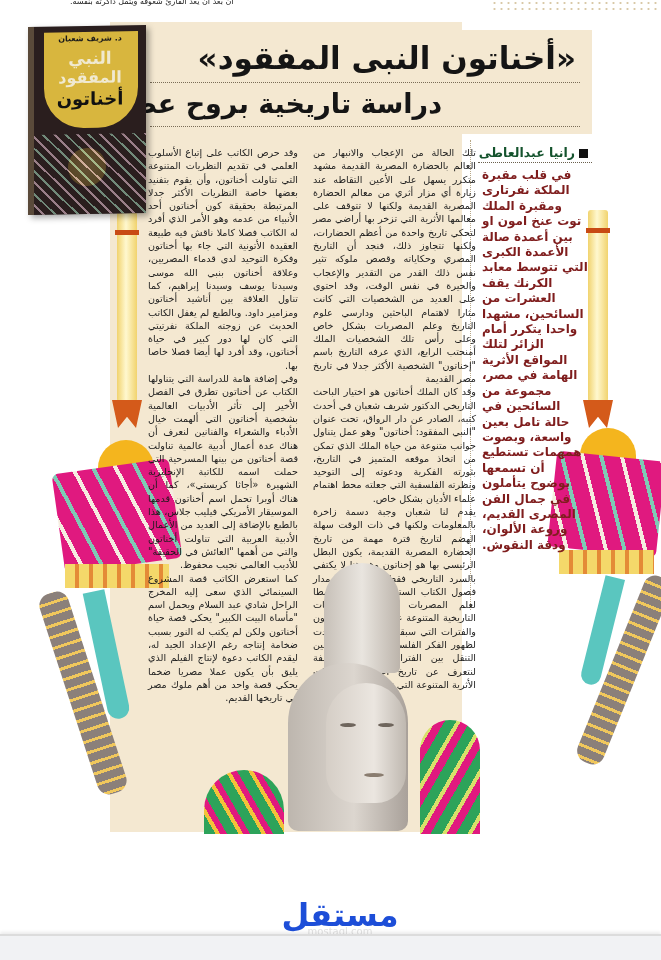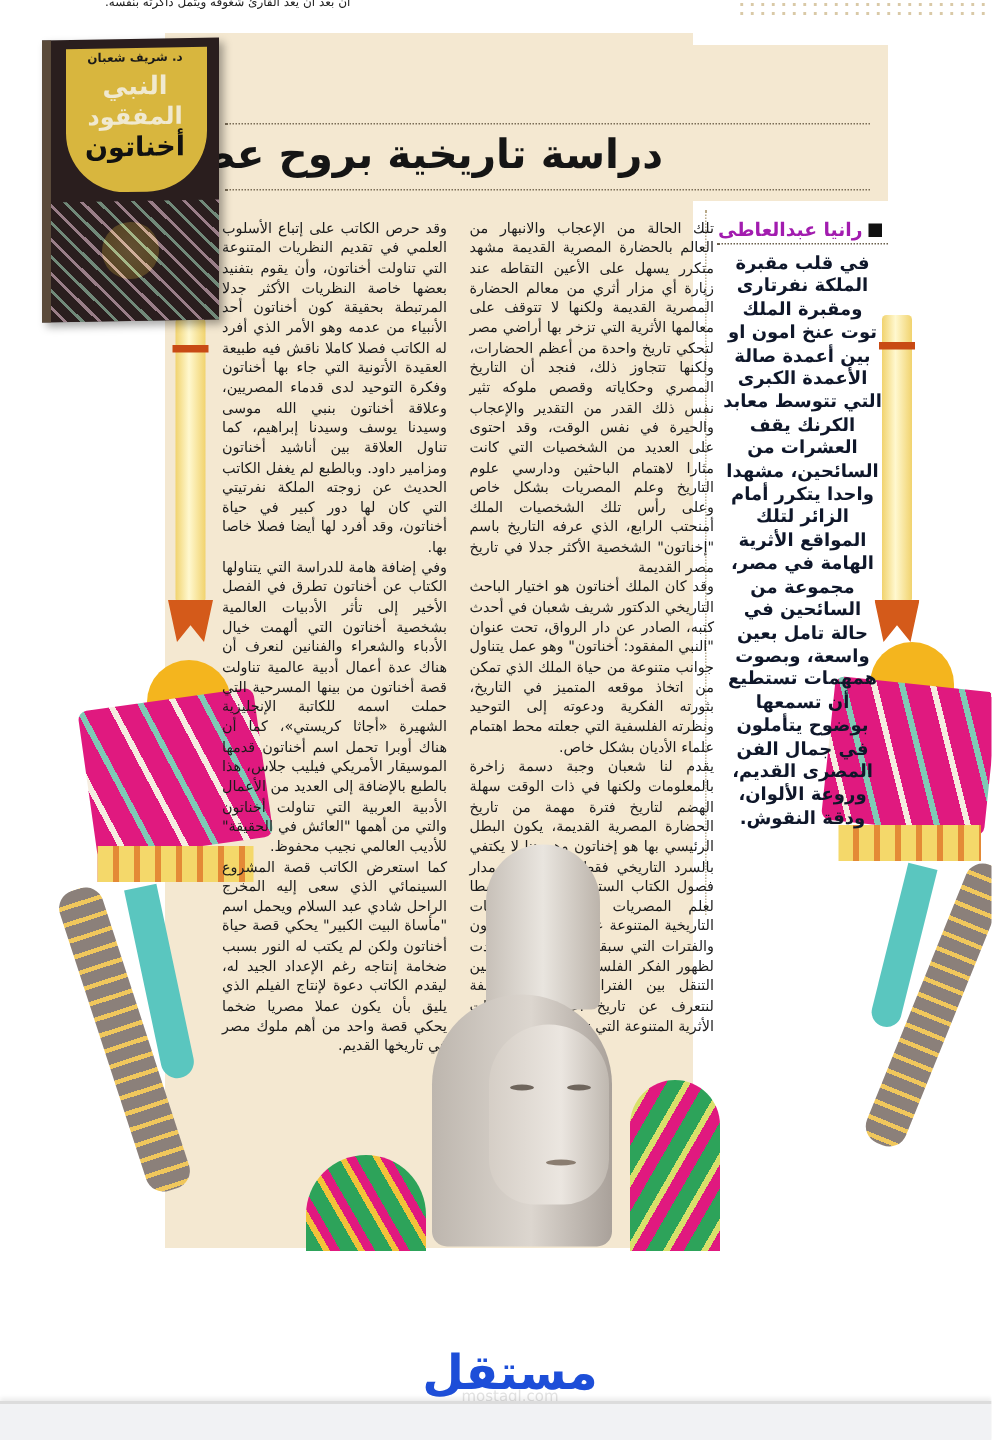--- a/index.html
+++ b/index.html
@@ -28,24 +28,24 @@
   .candle .foot { position:absolute; left:-5px; right:-5px; bottom:-26px; height:28px; background:#d45a1a; clip-path:polygon(0 0,100% 0,80% 100%,50% 60%,20% 100%); }
   .vase { position:absolute; }
   .vase .top { position:absolute; left:0; top:0; width:100%; height:120px; background:
       repeating-linear-gradient(70deg,#e0197f 0 16px,#f5ede0 16px 20px,#e0197f 20px 34px,#7fcab5 34px 38px); border-radius:6px; }
   .vase .sun { position:absolute; width:56px; height:40px; border-radius:56px 56px 0 0; background:#f4b51e; }
   .vase .band { position:absolute; left:6%; width:88%; height:24px; background:repeating-linear-gradient(90deg,#f4d86a 0 10px,#e48a36 10px 14px); }
   .vase .body { position:absolute; background:#8b807a; }
   .vase .teal { position:absolute; background:#5ac6bf; }
   .col { position:absolute; direction:rtl; text-align:justify; font-size:9.6px; line-height:13.3px; color:#1b1b1b; }
   .col p { margin:0; }
-  .byline { position:absolute; left:478px; top:145px; width:110px; direction:rtl; font-weight:bold; font-size:12.5px; color:#a21caf; white-space:nowrap; }
+  .byline { position:absolute; left:478px; top:145px; width:110px; direction:rtl; font-weight:bold; font-size:12.5px; color:#14532d; white-space:nowrap; }
   .byline .sq { display:inline-block; width:9px; height:9px; background:#111; margin-left:4px; vertical-align:middle; }
   .byline-rule { position:absolute; left:478px; top:162px; width:114px; border-top:1px dotted #6b604d; }
-  .lead { position:absolute; left:482px; top:168px; width:106px; direction:rtl; text-align:center; font-weight:bold; font-size:12px; line-height:15.4px; color:#0f172a; }
+  .lead { position:absolute; left:482px; top:168px; width:106px; direction:rtl; text-align:left; font-weight:bold; font-size:12px; line-height:15.4px; color:#7f1d1d; }
   .divider-v { position:absolute; left:470px; top:140px; width:0; height:470px; border-left:1px dotted #b8a887; }
   .bust { position:absolute; left:278px; top:563px; width:160px; height:268px; }
   .bust .crown { position:absolute; left:46px; top:0; width:76px; height:110px; background:linear-gradient(90deg,#c7c0b8,#e9e5df 50%,#bcb4ab); border-radius:40px 40px 6px 6px; }
   .bust .head2 { position:absolute; left:10px; top:100px; width:120px; height:168px; background:linear-gradient(90deg,#bdb6ae,#dcd6cf 55%,#a9a19a); border-radius:60px 60px 10px 10px; }
   .bust .face { position:absolute; left:48px; top:120px; width:80px; height:120px; background:linear-gradient(90deg,#d5cec6,#ebe6e0 60%,#bfb8b0); border-radius:40px 40px 30px 30px; }
   .bust .eye { position:absolute; width:16px; height:4px; background:#6e655c; border-radius:50%; }
   .bust .mouth { position:absolute; left:86px; top:210px; width:20px; height:4px; background:#8a7d70; border-radius:50%; }
   .footer-logo { position:absolute; left:270px; top:902px; width:140px; direction:rtl; text-align:center; }
   .footer-logo .ar { font-size:32px; font-weight:bold; color:#1d4ed8; line-height:26px; }
   .footer-logo .en { font-size:10px; color:#e2e2e2; margin-top:-2px; direction:ltr; }
@@ -83,20 +83,21 @@
   <div class="top" style="top:36px;height:96px;transform:rotate(6deg);"></div>
   <div class="band" style="top:130px;"></div>
   <div class="body" style="left:58px;top:150px;width:28px;height:200px;transform:rotate(22deg);border-radius:12px;background:repeating-linear-gradient(180deg,#8b807a 0 8px,#f0c75c 8px 11px);"></div>
   <div class="teal" style="left:40px;top:156px;width:20px;height:110px;transform:rotate(14deg);border-radius:0 0 20px 20px;"></div>
 </div>
 
 <div style="position:absolute;left:204px;top:770px;width:80px;height:64px;border-radius:40px 40px 0 0;background:repeating-linear-gradient(60deg,#2da35a 0 10px,#f3c23a 10px 14px,#e0197f 14px 20px);"></div>
 <div style="position:absolute;left:420px;top:720px;width:60px;height:114px;border-radius:30px 30px 0 0;background:repeating-linear-gradient(120deg,#2da35a 0 10px,#d9e06a 10px 14px,#e0197f 14px 22px);"></div>
 
 <div class="title-band">
+  <div class="title1">«أخناتون النبى المفقود»</div>
   <div class="rule" style="top:52px;"></div>
   <div class="title2">دراسة تاريخية بروح عصرية</div>
   <div class="rule" style="top:96px;"></div>
 </div>
 
 <div class="book">
   <div class="yellow"></div>
   <div class="author">د. شريف شعبان</div>
   <div class="bt1">النبي</div>
   <div class="bt2">المفقود</div>

